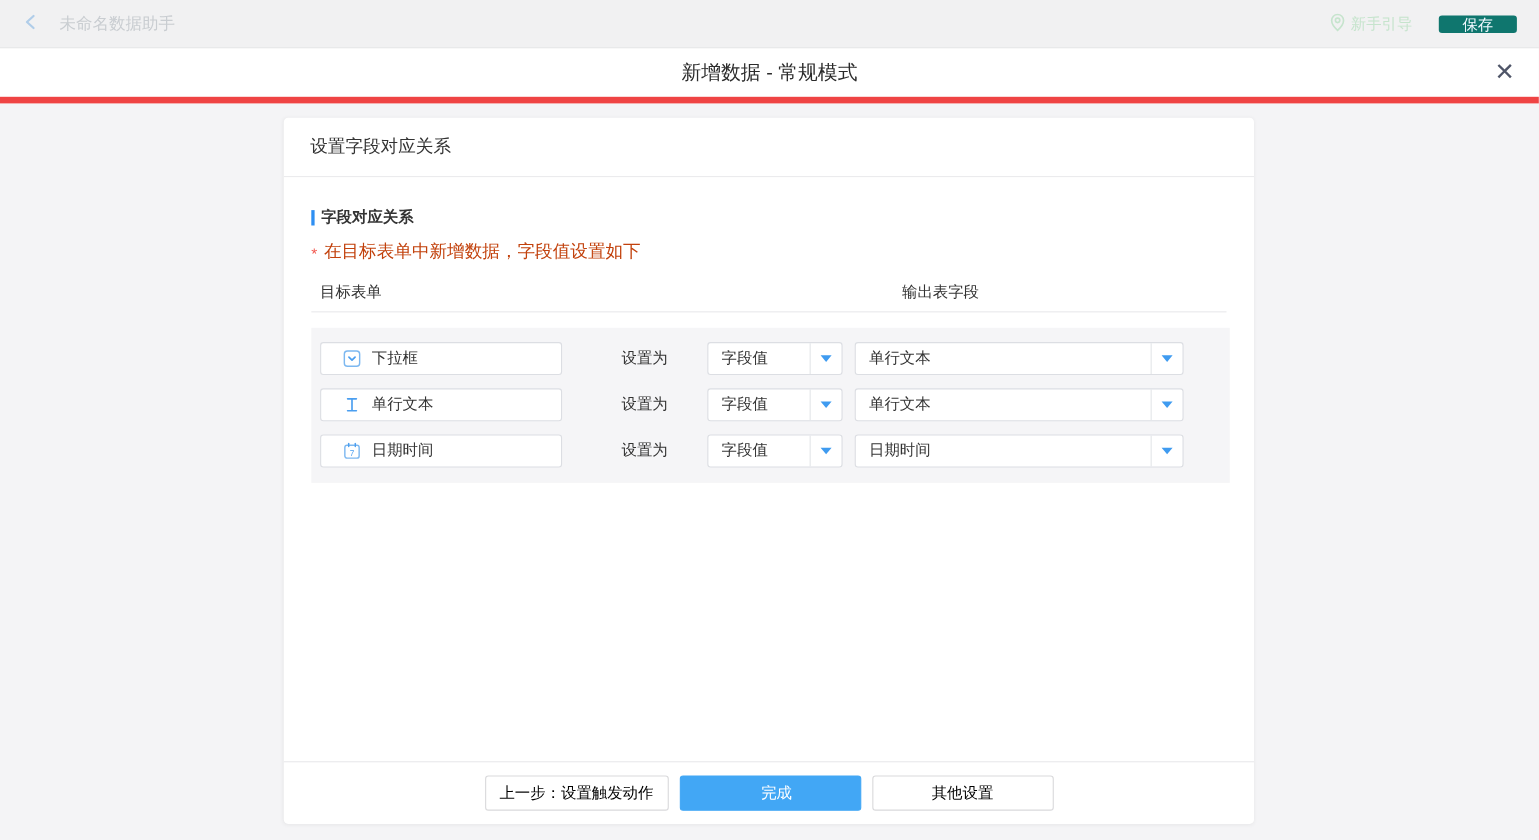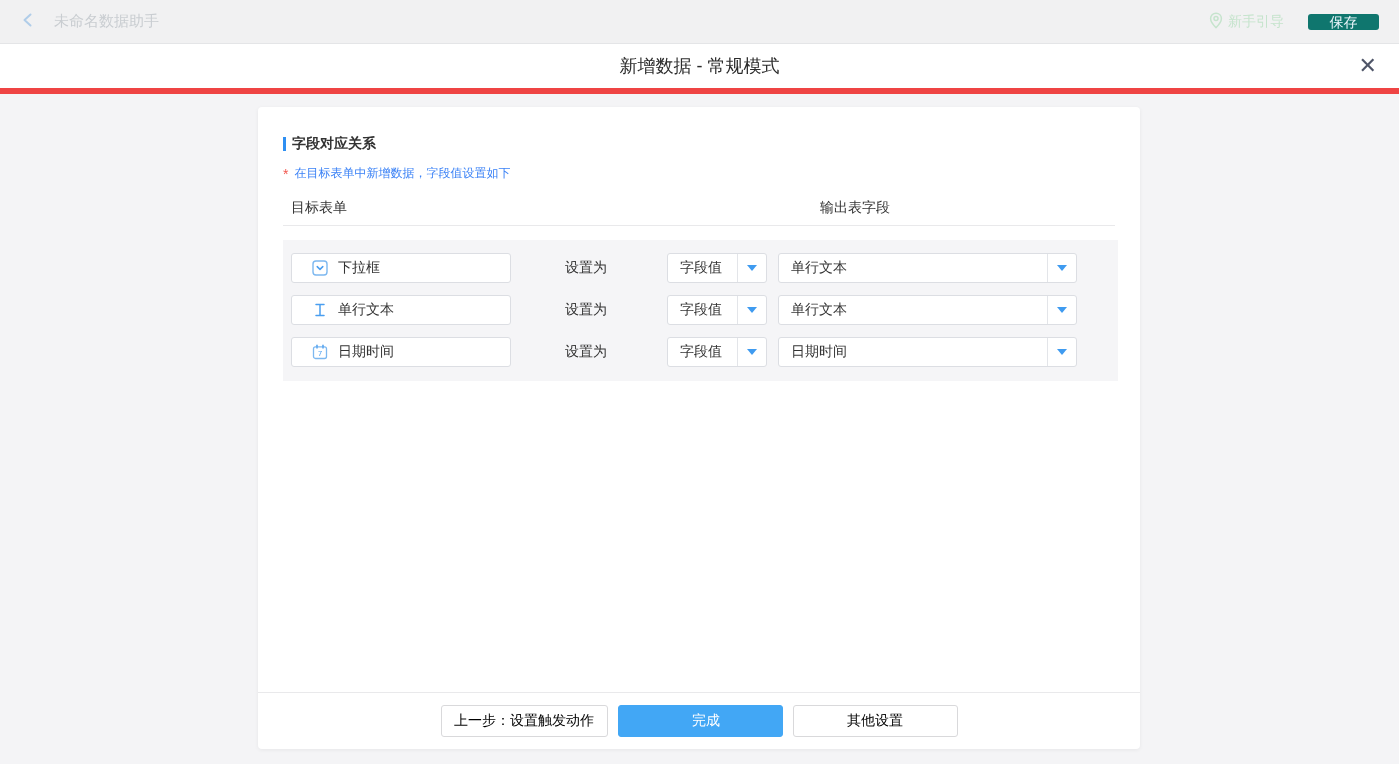--- a/index.html
+++ b/index.html
@@ -33,38 +33,38 @@
   .card-header { height:54px; flex:none; display:flex; align-items:center; padding:0 24px;
     border-bottom:1px solid #ebebed; font-size:16px; color:#333; }
   .card-content { flex:1 1 auto; padding:28px 25px 0 25px; }
 
   .section-title { display:flex; align-items:center; }
   .section-bar { width:3px; height:14px; background:#2e8ff2; margin-right:6px; flex:none; }
   .section-label { font-weight:bold; font-size:14px; color:#333; }
 
   .desc-line { margin-top:12px; display:flex; align-items:center; }
   .req-star { color:#f2564d; margin-right:6px; font-size:14px; }
-  .desc-text { font-size:12px; color:#3b82f6; }
+  .desc-text { font-size:16px; color:#c2410c; }
 
   .col-headers { margin-top:17px; position:relative; height:16px; }
   .col-left { position:absolute; left:8px; top:0; font-size:14px; color:#333; }
   .col-right { position:absolute; left:537px; top:0; font-size:14px; color:#333; }
   .col-divider { margin-top:10px; border-top:1px solid #e9e9eb; }
 
   
   .map-panel { margin-top:14px; width:835px; height:141px; background:#f5f5f7; padding:13px 0 0 8px; }
   .map-row { display:flex; align-items:center; height:30px; margin-bottom:12px; }
   .field-box { width:220px; height:30px; background:#fff; border:1px solid #dcdee3; border-radius:3px;
     display:flex; align-items:center; padding-left:20px; cursor:pointer; }
   .f-icon { width:16px; height:16px; flex:none; display:flex; align-items:center; justify-content:center; }
   .f-label { margin-left:10px; font-size:14px; color:#333; }
   .relation { margin-left:54px; width:42px; flex:none; font-size:14px; color:#333; }
   .dd { height:30px; background:#fff; border:1px solid #dcdee3; border-radius:3px;
     display:flex; align-items:center; cursor:pointer; }
-  .dd-small { margin-left:60px; width:100px; }
+  .dd-small { margin-left:36px; width:123px; }
   .dd-large { margin-left:11px; width:299px; }
   .dd-text { flex:1 1 auto; padding-left:12px; font-size:14px; color:#333; white-space:nowrap; }
   .dd-caret-zone { width:29px; height:100%; flex:none; border-left:1px solid #e3e5e9;
     display:flex; align-items:center; justify-content:center; }
   .caret { width:0; height:0; border-left:5px solid transparent; border-right:5px solid transparent;
     border-top:6px solid #3f9bf0; }
 
   
   .card-footer { flex:none; height:57px; border-top:1px solid #e9e9eb;
     display:flex; align-items:center; justify-content:center; gap:10px; }
@@ -103,20 +103,23 @@
 </div>
 
 <div class="modal-header">
   <span class="modal-title">新增数据 - 常规模式</span>
   <span class="modal-close">✕</span>
 </div>
 
 <div class="modal-body">
   <div class="card">
 
+    <div class="card-header">
+      <span>设置字段对应关系</span>
+    </div>
 
     <div class="card-content">
       <div class="section-title">
         <span class="section-bar"></span>
         <span class="section-label">字段对应关系</span>
       </div>
 
       <div class="desc-line">
         <span class="req-star">*</span>
         <span class="desc-text">在目标表单中新增数据，字段值设置如下</span>

